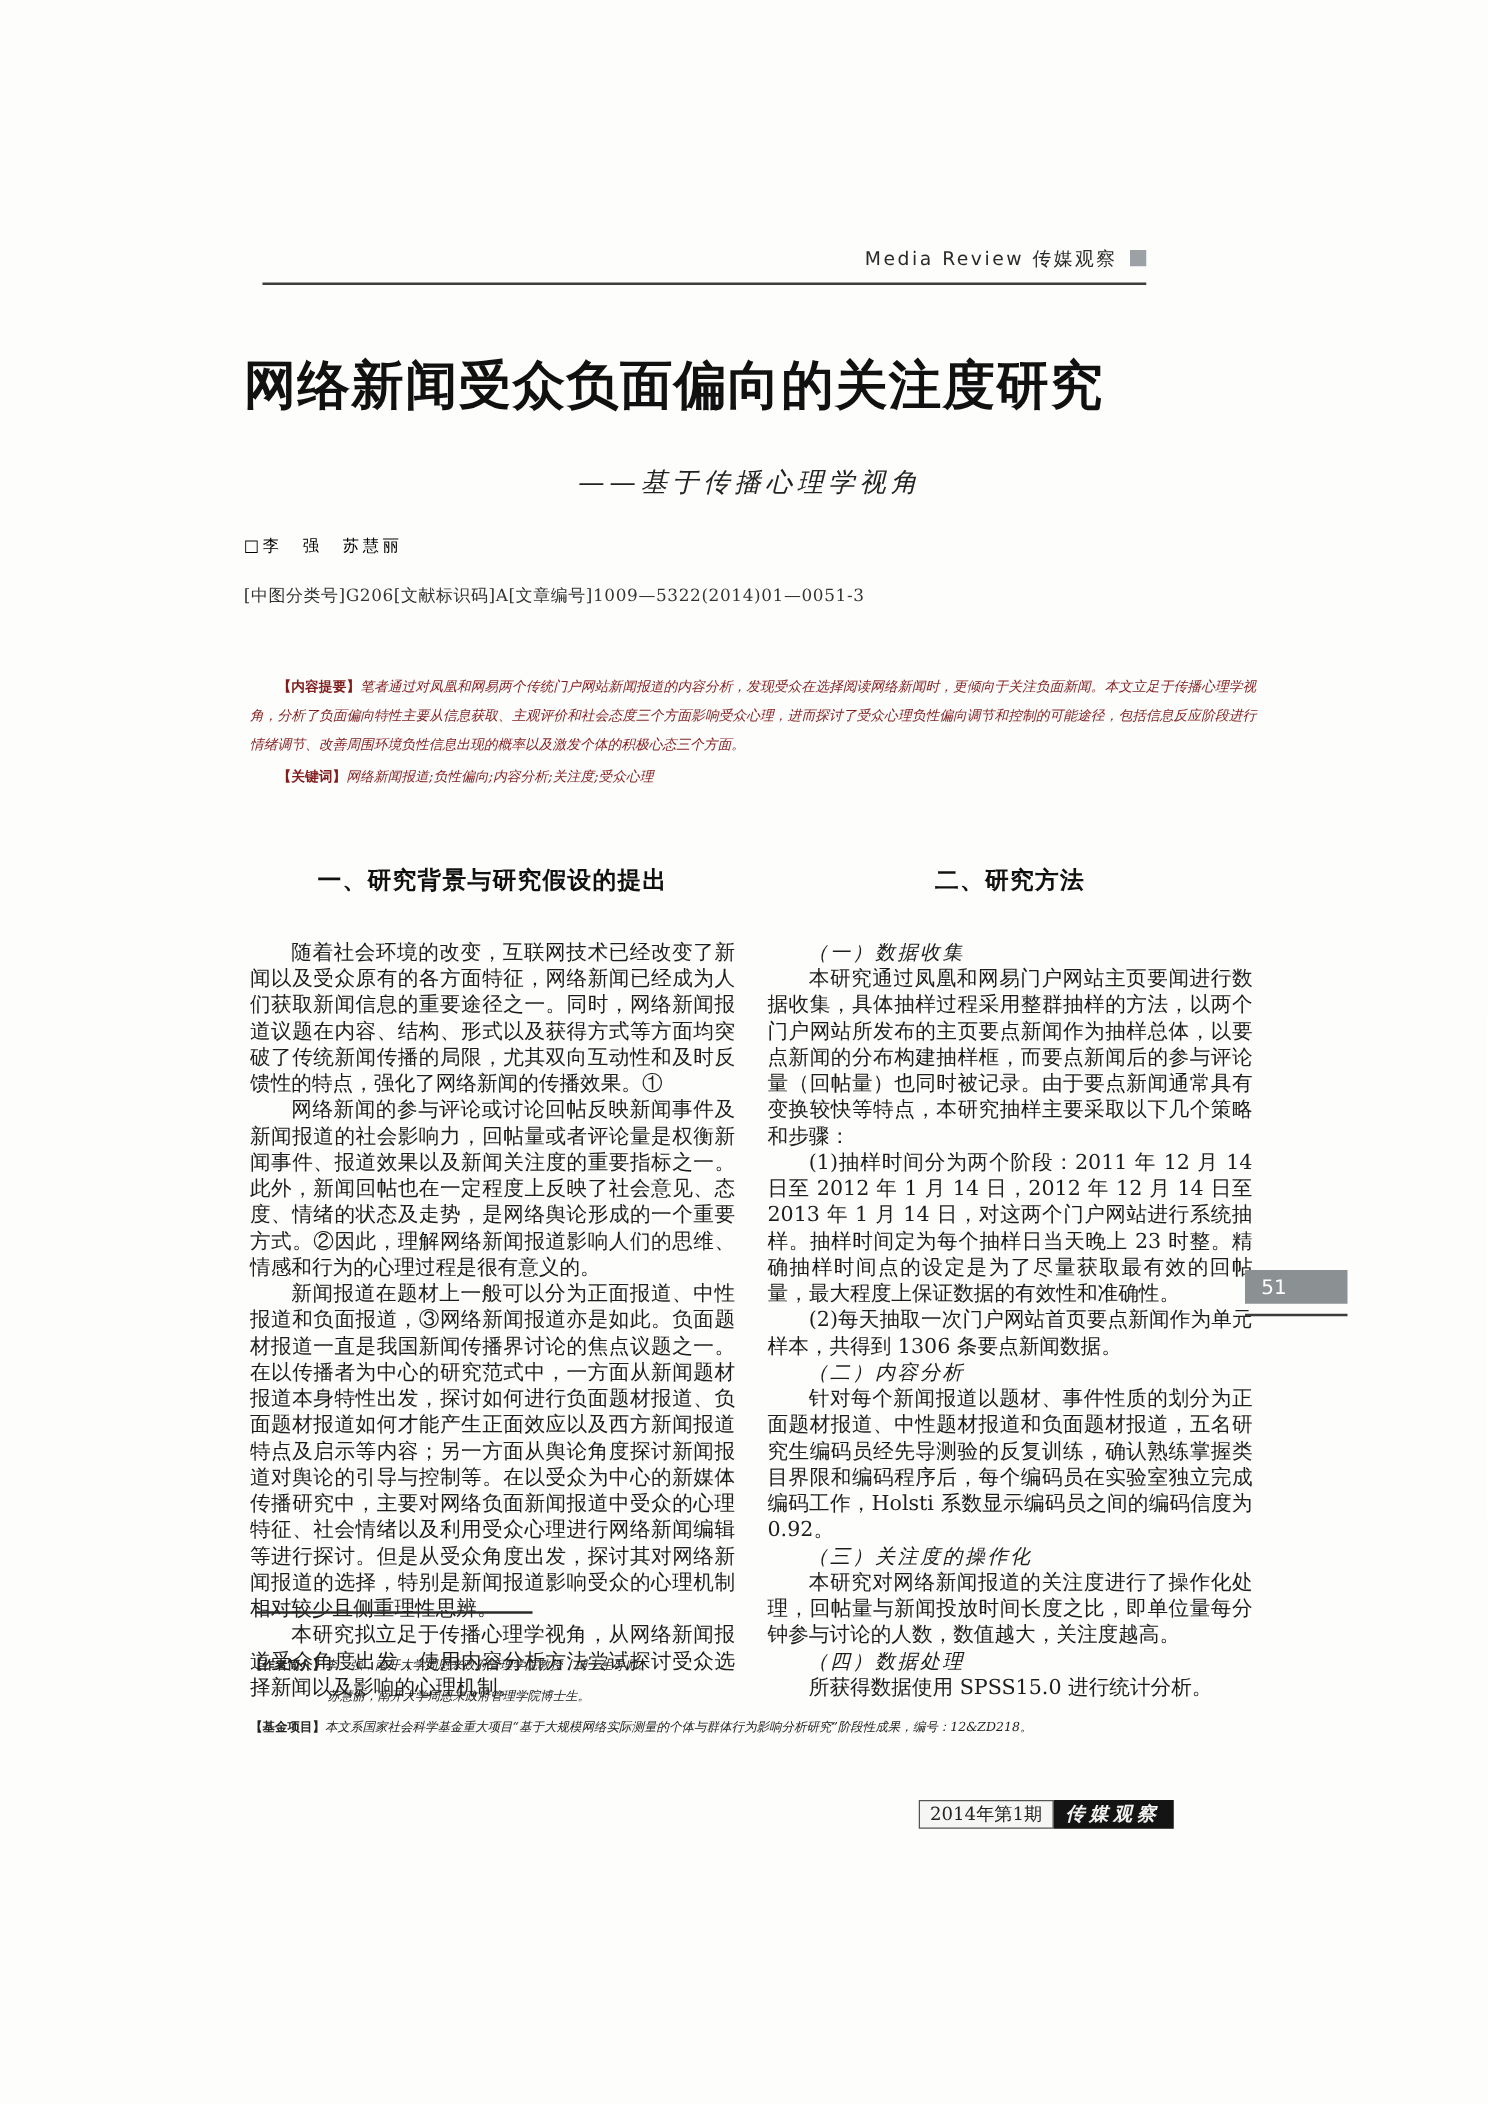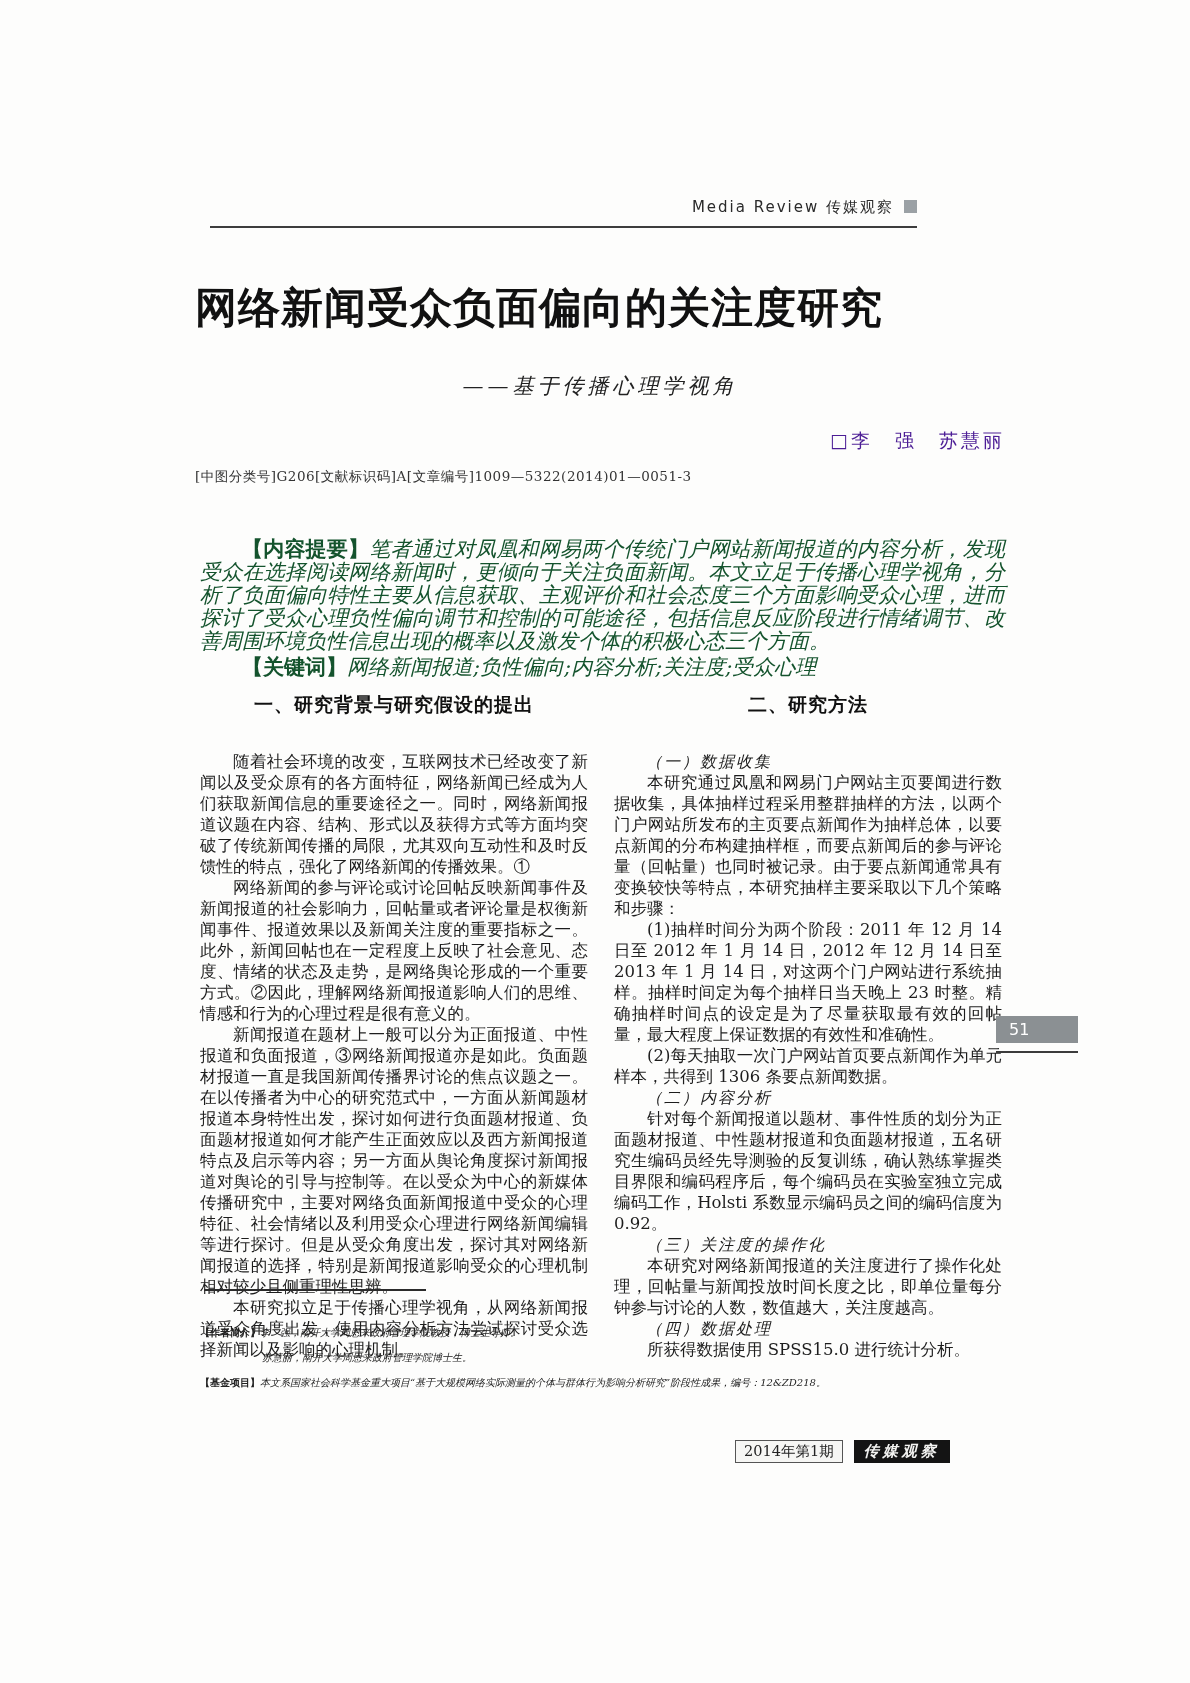--- a/index.html
+++ b/index.html
@@ -22,32 +22,32 @@
   .title{
     position:absolute;top:280px;left:195px;width:810px;text-align:left;
     font-family:"DejaVu Sans","Liberation Sans",sans-serif;
     font-weight:bold;font-size:42px;letter-spacing:1px;color:#111;
   }
   .subtitle{
     position:absolute;top:372px;left:195px;width:810px;text-align:center;
     font-size:21px;font-style:italic;letter-spacing:4px;color:#222;
   }
   .authors{
-    position:absolute;top:428px;left:195px;width:810px;text-align:right;
-    font-size:19px;letter-spacing:3px;color:#4c1d95;
+    position:absolute;top:428px;left:195px;width:810px;text-align:left;
+    font-size:13px;letter-spacing:3px;color:#000000;
   }
   .meta{
     position:absolute;top:468px;left:195px;width:810px;text-align:left;
     font-size:13.5px;letter-spacing:0.5px;color:#333;
   }
   
   .abstract-block{
     position:absolute;top:538px;left:200px;width:805px;
-    font-size:21px;line-height:23px;text-align:justify;
-    font-style:italic;color:#14532d;
+    font-size:11px;line-height:23px;text-align:justify;
+    font-style:italic;color:#7f1d1d;
   }
   .abstract-block p{margin:0;text-indent:2em;}
   .abstract-block .lbl{font-style:normal;font-weight:bold;font-family:"DejaVu Sans","Liberation Sans",sans-serif;}
   .abstract-block .kw{margin-top:3px;}
   
   .columns{
     position:absolute;top:688px;left:200px;width:802px;
     display:flex;gap:26px;
     font-size:16.5px;line-height:21px;text-align:justify;color:#1d1d1d;
   }
@@ -70,21 +70,21 @@
   
   .foot-rule{position:absolute;left:204px;top:1289px;width:222px;height:2px;background:#2b2b2b;}
   .footer{
     position:absolute;left:200px;top:1320px;width:812px;
     font-size:10px;line-height:25px;font-style:italic;color:#222;
   }
   .footer .lbl{font-style:normal;font-weight:bold;font-family:"DejaVu Sans","Liberation Sans",sans-serif;}
   .footer .indent2{padding-left:6.2em;}
   
   .issue{
-    position:absolute;left:735px;top:1440px;display:flex;align-items:stretch;gap:11px;
+    position:absolute;left:735px;top:1440px;display:flex;align-items:stretch;gap:0;
   }
   .issue .date{
     border:1px solid #555;padding:1px 8px;font-size:14.5px;color:#222;background:#f6f6f4;
   }
   .issue .logo{
     background:#141414;color:#f4f4f2;padding:2px 10px;
     font-size:15px;font-style:italic;font-weight:bold;letter-spacing:4px;
   }
 </style>
 </head>

